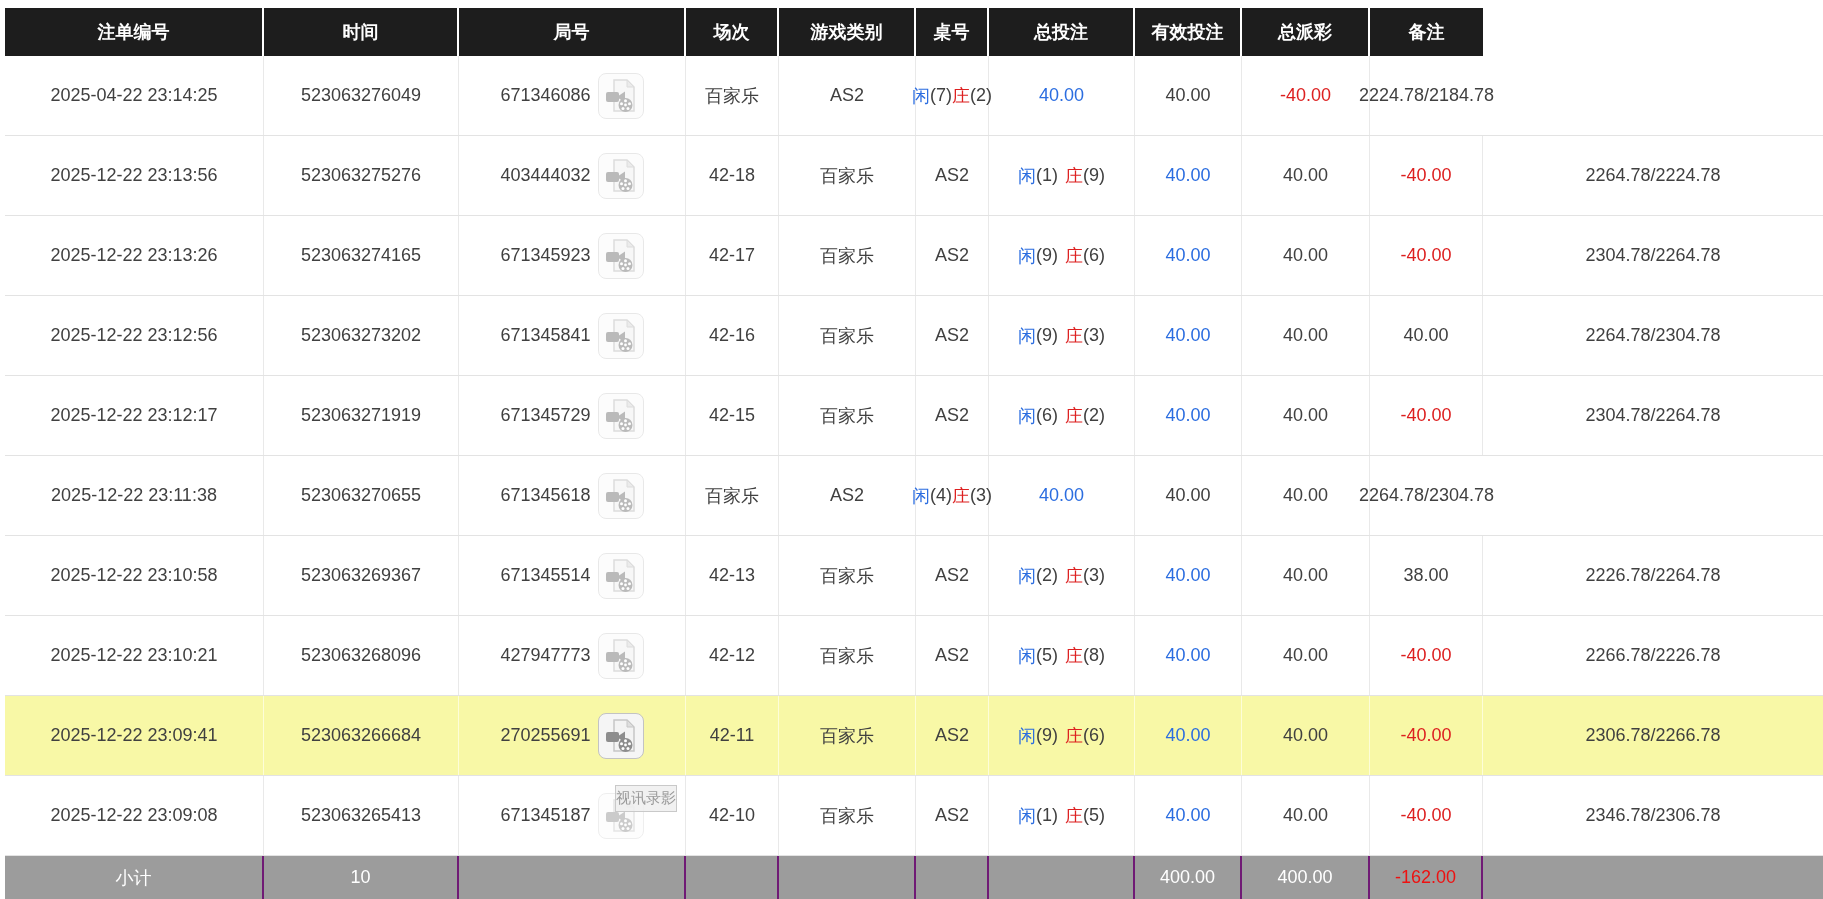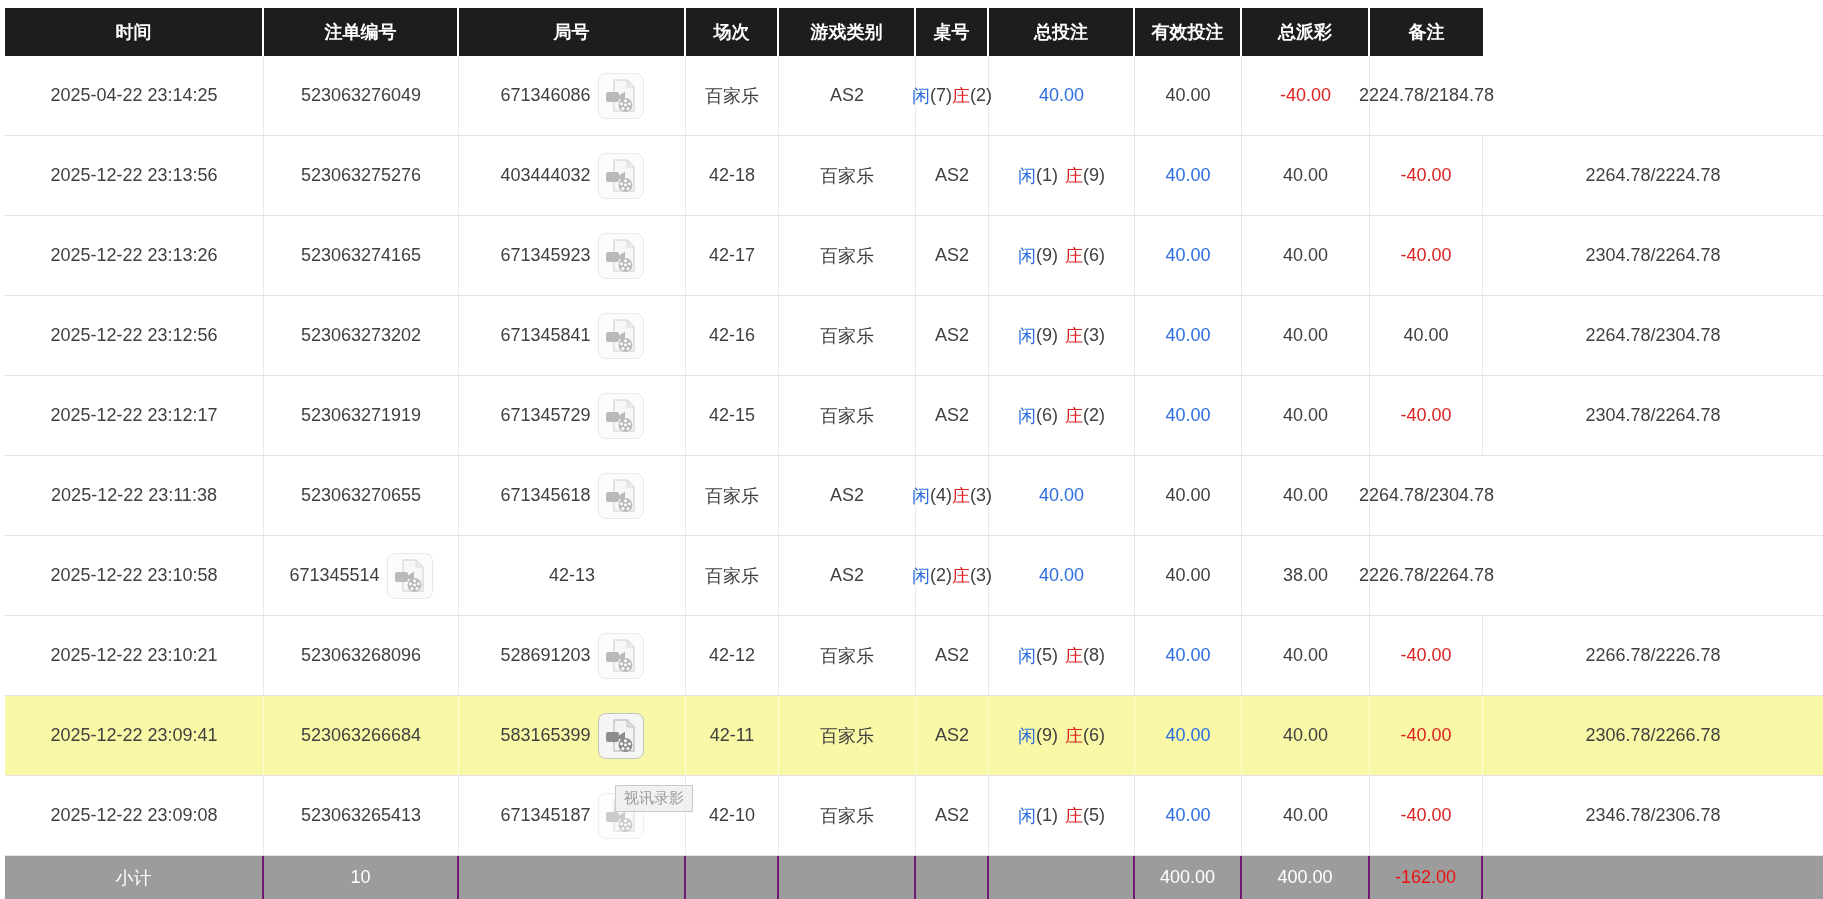--- a/index.html
+++ b/index.html
@@ -44,37 +44,37 @@
   .res-b { color: #dd2020; }
   .res-n { color: #404040; }
   .res-gap { width: 7px; display: inline-block; }
   .amt-blue { color: #2b6de0; }
   .neg { color: #dd2020; }
   .tooltip {
     position: absolute; left: 156px; top: 9px;
     background: rgba(238,238,238,0.82);
     border: 1px solid #c9c9c9;
     color: #9a9a9a; font-size: 15px;
-    padding: 3px 8px; white-space: nowrap; z-index: 5;
+    padding: 3px 0; white-space: nowrap; z-index: 5;
   }
   .fcell {
     height: 43px; background: #9c9c9c; color: #ffffff; font-size: 18px;
     display: flex; align-items: center; justify-content: center;
     border-right: 2px solid #701a75;
   }
   .fcell:last-child { border-right: none; }
   .fcell.neg { color: #ee1111; }
 </style>
 </head>
 <body>
 
 <div class="tbl">
   <div class="thead">
+      <div class="hcell">注单编号</div>
       <div class="hcell">时间</div>
-      <div class="hcell">注单编号</div>
       <div class="hcell">局号</div>
       <div class="hcell">场次</div>
       <div class="hcell">游戏类别</div>
       <div class="hcell">桌号</div>
       <div class="hcell">总投注</div>
       <div class="hcell">有效投注</div>
       <div class="hcell">总派彩</div>
       <div class="hcell">备注</div>
     </div>
   <div class="tbody">
@@ -311,20 +311,21 @@
           <span class="amt-blue">40.00</span>
         </div>
         <div class="cell">40.00</div>
         <div class="cell">
           <span>40.00</span>
         </div>
         <div class="cell">2264.78/2304.78</div>
       </div>
       <div class="trow">
         <div class="cell">2025-12-22 23:10:58</div>
+        <div class="cell">523063269367</div>
         <div class="cell">
           <span>671345514</span>
           <button class="icon-btn">
             <svg width="32" height="34" viewBox="0 0 32 34">
               <path d="M9 1 L22 1 L29 8 L29 32 L9 32 Z" fill="#f3f3f3" stroke="#c6c6c6" stroke-width="1.5"></path>
               <path d="M22 1 L22 8 L29 8 Z" fill="#dedede" stroke="#c6c6c6" stroke-width="1"></path>
               <rect x="1" y="13" width="13" height="10" rx="2" fill="#8d8d8d"></rect>
               <path d="M14 16.5 L20 12.5 L20 23.5 L14 19.5 Z" fill="#8d8d8d"></path>
               <circle cx="20.5" cy="26" r="7" fill="#8d8d8d"></circle>
               <circle cx="20.5" cy="26" r="1.4" fill="#ffffff"></circle>
@@ -352,21 +353,21 @@
         <div class="cell">40.00</div>
         <div class="cell">
           <span>38.00</span>
         </div>
         <div class="cell">2226.78/2264.78</div>
       </div>
       <div class="trow">
         <div class="cell">2025-12-22 23:10:21</div>
         <div class="cell">523063268096</div>
         <div class="cell">
-          <span>528691203</span>
+          <span>427947773</span>
           <button class="icon-btn">
             <svg width="32" height="34" viewBox="0 0 32 34">
               <path d="M9 1 L22 1 L29 8 L29 32 L9 32 Z" fill="#f3f3f3" stroke="#c6c6c6" stroke-width="1.5"></path>
               <path d="M22 1 L22 8 L29 8 Z" fill="#dedede" stroke="#c6c6c6" stroke-width="1"></path>
               <rect x="1" y="13" width="13" height="10" rx="2" fill="#8d8d8d"></rect>
               <path d="M14 16.5 L20 12.5 L20 23.5 L14 19.5 Z" fill="#8d8d8d"></path>
               <circle cx="20.5" cy="26" r="7" fill="#8d8d8d"></circle>
               <circle cx="20.5" cy="26" r="1.4" fill="#ffffff"></circle>
               <circle cx="20.5" cy="21.8" r="1.5" fill="#ffffff"></circle>
               <circle cx="24.5" cy="24.7" r="1.5" fill="#ffffff"></circle>
@@ -392,21 +393,21 @@
         <div class="cell">40.00</div>
         <div class="cell">
           <span class="neg">-40.00</span>
         </div>
         <div class="cell">2266.78/2226.78</div>
       </div>
       <div class="trow highlight">
         <div class="cell">2025-12-22 23:09:41</div>
         <div class="cell">523063266684</div>
         <div class="cell">
-          <span>583165399</span>
+          <span>270255691</span>
           <button class="icon-btn">
             <svg width="32" height="34" viewBox="0 0 32 34">
               <path d="M9 1 L22 1 L29 8 L29 32 L9 32 Z" fill="#f3f3f3" stroke="#c6c6c6" stroke-width="1.5"></path>
               <path d="M22 1 L22 8 L29 8 Z" fill="#dedede" stroke="#c6c6c6" stroke-width="1"></path>
               <rect x="1" y="13" width="13" height="10" rx="2" fill="#8d8d8d"></rect>
               <path d="M14 16.5 L20 12.5 L20 23.5 L14 19.5 Z" fill="#8d8d8d"></path>
               <circle cx="20.5" cy="26" r="7" fill="#8d8d8d"></circle>
               <circle cx="20.5" cy="26" r="1.4" fill="#ffffff"></circle>
               <circle cx="20.5" cy="21.8" r="1.5" fill="#ffffff"></circle>
               <circle cx="24.5" cy="24.7" r="1.5" fill="#ffffff"></circle>

